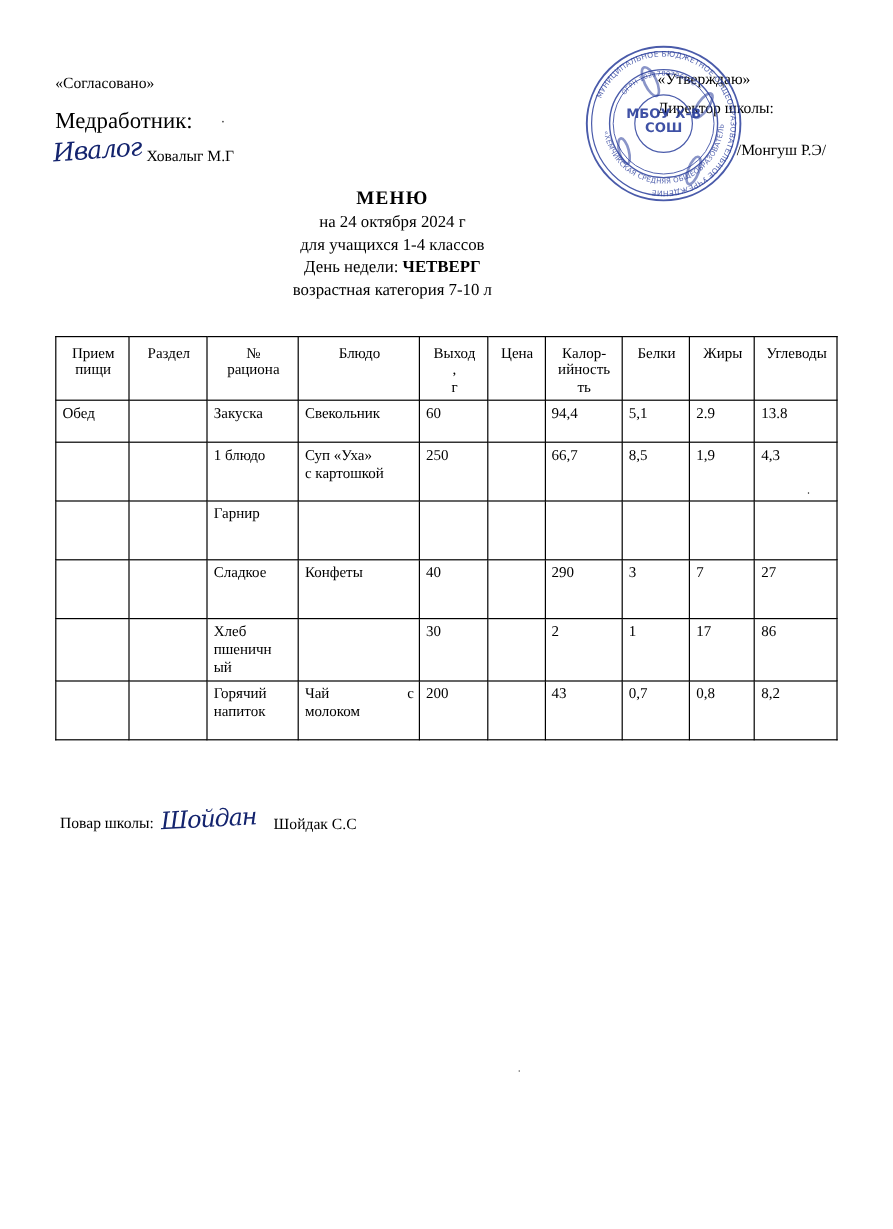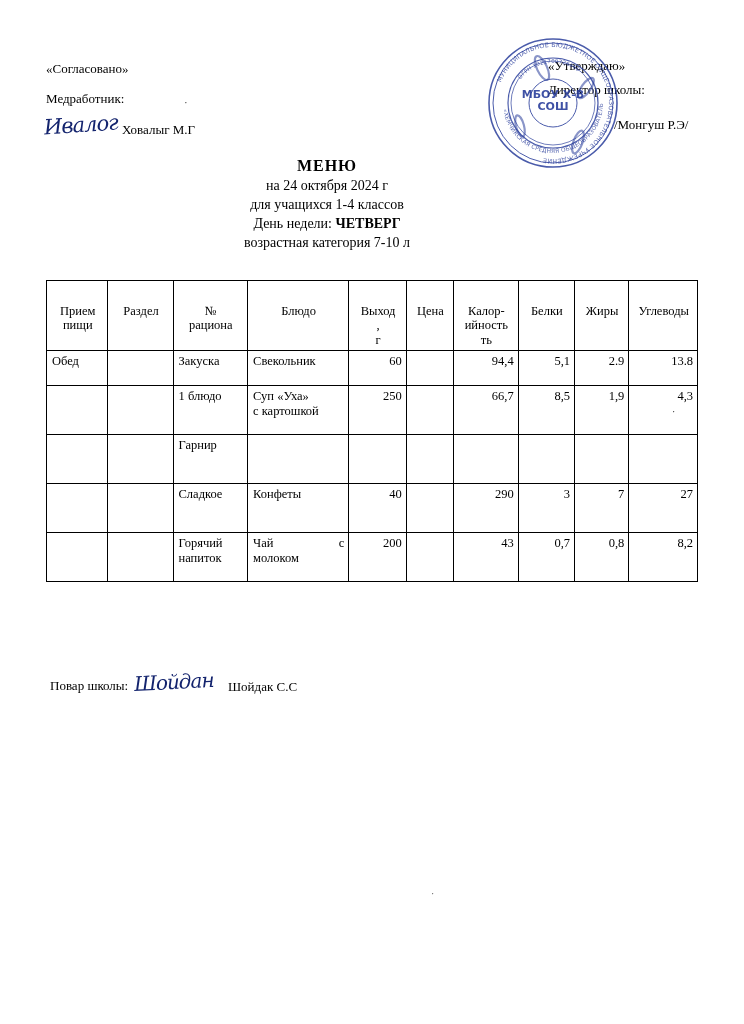--- a/index.html
+++ b/index.html
@@ -27,21 +27,21 @@
   .soglasovano {
     position: absolute;
     left: 46px;
     top: 61px;
     font-size: 13px;
   }
   .medrabotnik {
     position: absolute;
     left: 46px;
     top: 91px;
-    font-size: 13px;
+    font-size: 19px;
   }
   .med-dot {
     position: absolute;
     left: 184px;
     top: 96px;
     font-size: 11px;
     color: #333;
   }
   .med-sign {
     position: absolute;
@@ -127,36 +127,36 @@
   }
   table.menu td, table.menu th {
     border: 1px solid #000;
     vertical-align: top;
     padding: 3px 4px 3px 5px;
     font-weight: normal;
   }
   table.menu thead th {
     text-align: center;
     vertical-align: top;
-    padding-top: 23px;
+    padding-top: 6px;
     line-height: 1.15;
   }
   
   .c-priem   { width: 62px; }
   .c-razdel  { width: 68px; }
   .c-racion  { width: 78px; }
   .c-blyudo  { width: 110px; }
   .c-vyhod   { width: 56px; }
   .c-cena    { width: 44px; margin-top: 20px; }
   .c-kal     { width: 62px; }
   .c-belki   { width: 56px; }
   .c-zhiry   { width: 52px; }
   .c-uglevod { width: 64px; }
 
-  td.center { text-align: right; }
+  td.center { text-align: left; }
   td.tall   { height: 28px; }
   tr.r-tall td { height: 42px; }
   tr.r-xtall td { height: 48px; }
 
   .blyudo-2 {
     display: block;
     position: relative;
     white-space: nowrap;
   }
   .blyudo-2 .right {
@@ -361,20 +361,36 @@
         <td>Сладкое</td>
         <td>Конфеты</td>
         <td class="center">40</td>
         <td class="center"></td>
         <td class="center">290</td>
         <td class="center">3</td>
         <td class="center">7</td>
         <td class="center">27</td>
       </tr>
 
+      <tr>
+        <td></td>
+        <td></td>
+        <td>
+          <div>Хлеб</div>
+          <div>пшеничн</div>
+          <div>ый</div>
+        </td>
+        <td></td>
+        <td class="center">30</td>
+        <td class="center"></td>
+        <td class="center">2</td>
+        <td class="center">1</td>
+        <td class="center">17</td>
+        <td class="center">86</td>
+      </tr>
 
       <tr class="r-tall">
         <td></td>
         <td></td>
         <td>
           <div>Горячий</div>
           <div>напиток</div>
         </td>
         <td>
           <span class="blyudo-2">

